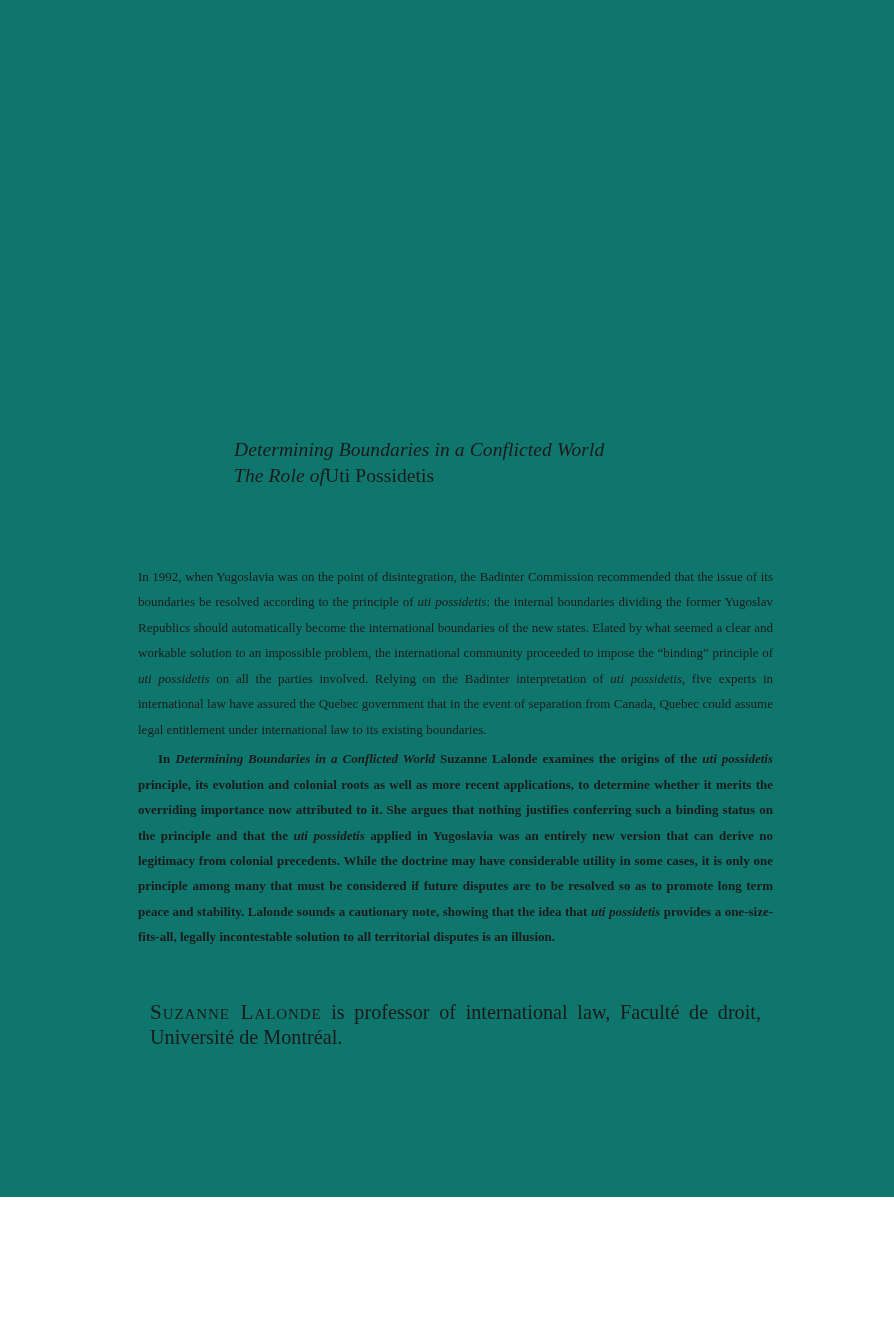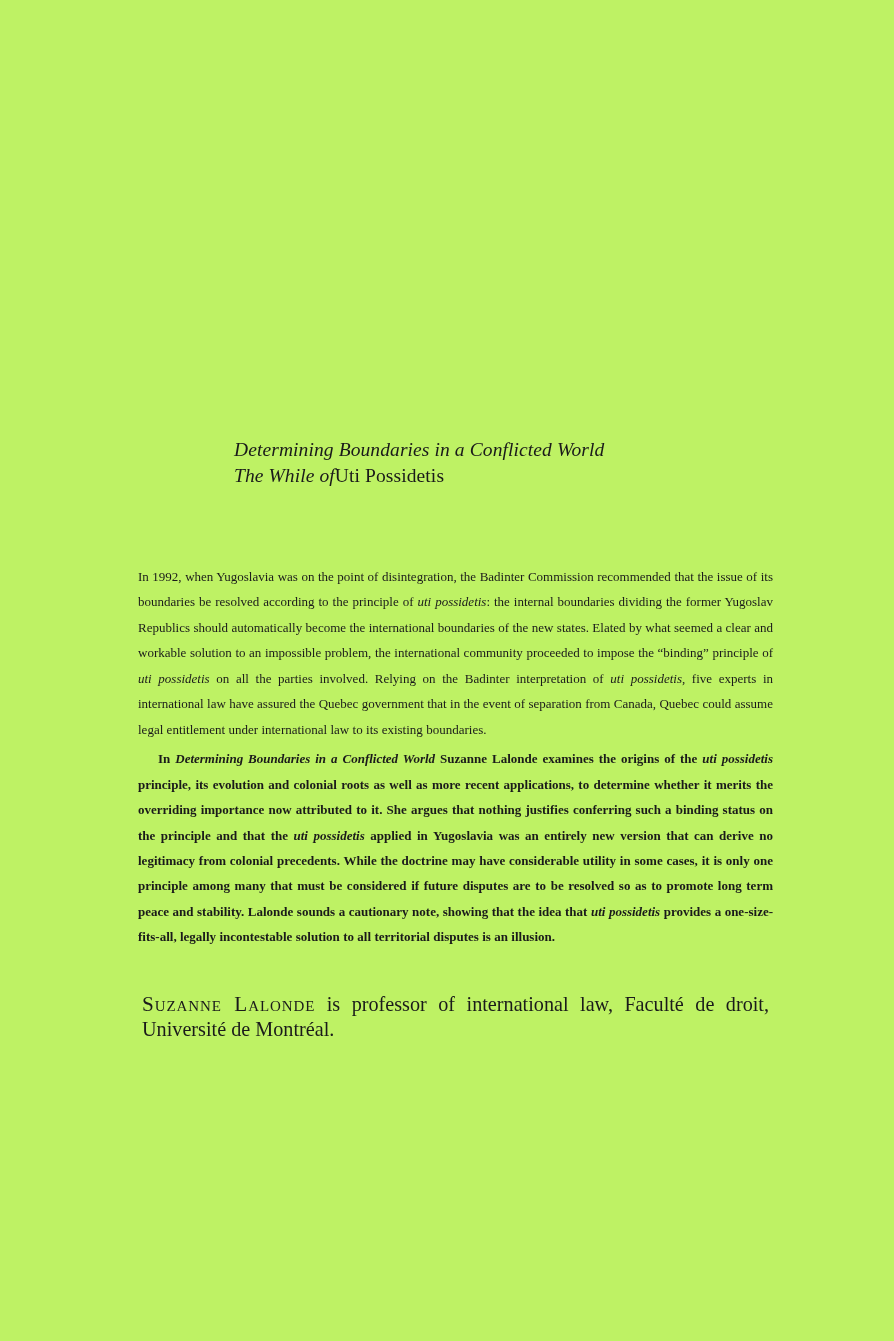--- a/index.html
+++ b/index.html
@@ -10,23 +10,23 @@
 
   body {
     font-family: "Liberation Serif", "DejaVu Serif", serif;
     color: #1a1a1a;
     -webkit-font-smoothing: antialiased;
   }
 
   .page {
     position: relative;
     width: 894px;
-    height: 1341px;
+    height: 1197px;
     margin: 0 auto;
-    background: #bef264;
+    background: #0f766e;
     overflow: hidden;
   }
 
   
   .title-block {
     position: absolute;
     left: 234px;
     top: 437px;
     width: 560px;
   }
@@ -69,21 +69,21 @@
     text-indent: 20px;
     font-weight: bold;
   }
 
   p.body .it {
     font-style: italic;
   }
 
   
   p.bio {
-    margin: 8px;
+    margin: 16px;
     font-size: 20.2px;
     line-height: 25.45px;
     text-align: justify;
     text-justify: inter-word;
   }
 
   .bio-spacer {
     height: 30px;
   }
 
@@ -96,21 +96,21 @@
 </head>
 <body style="background: rgb(255, 255, 255); color: rgb(26, 26, 26);">
 
 <div class="page">
 
   <div class="title-block">
     <div class="title-line">
       <span class="it">Determining Boundaries in a Conflicted World</span>
     </div>
     <div class="title-line">
-      <span class="it">The While of</span><span class="ro">Uti Possidetis</span>
+      <span class="it">The Role of</span><span class="ro">Uti Possidetis</span>
     </div>
   </div>
 
   <div class="textblock">
 
     <p class="body"><span>In 1992, when Yugoslavia was on the point of disintegration, the Badinter Commission recommended that the issue of its boundaries be resolved according to the principle of </span><span class="it">uti possidetis</span><span>: the internal boundaries dividing the former Yugoslav Republics should automatically become the international boundaries of the new states. Elated by what seemed a clear and workable solution to an impossible problem, the international community proceeded to impose the “binding” principle of </span><span class="it">uti possidetis</span><span> on all the parties involved. Relying on the Badinter interpretation of </span><span class="it">uti possidetis</span><span>, five experts in international law have assured the Quebec government that in the event of separation from Canada, Quebec could assume legal entitlement under international law to its existing boundaries.</span></p>
 
     <p class="body indent"><span>In </span><span class="it">Determining Boundaries in a Conflicted World</span><span> Suzanne Lalonde examines the origins of the </span><span class="it">uti possidetis</span><span> principle, its evolution and colonial roots as well as more recent applications, to determine whether it merits the overriding importance now attributed to it. She argues that nothing justifies conferring such a binding status on the principle and that the </span><span class="it">uti possidetis</span><span> applied in Yugoslavia was an entirely new version that can derive no legitimacy from colonial precedents. While the doctrine may have considerable utility in some cases, it is only one principle among many that must be considered if future disputes are to be resolved so as to promote long term peace and stability. Lalonde sounds a cautionary note, showing that the idea that </span><span class="it">uti possidetis</span><span> provides a one-size-fits-all, legally incontestable solution to all territorial disputes is an illusion.</span></p>
 
     <div class="bio-spacer"></div>

